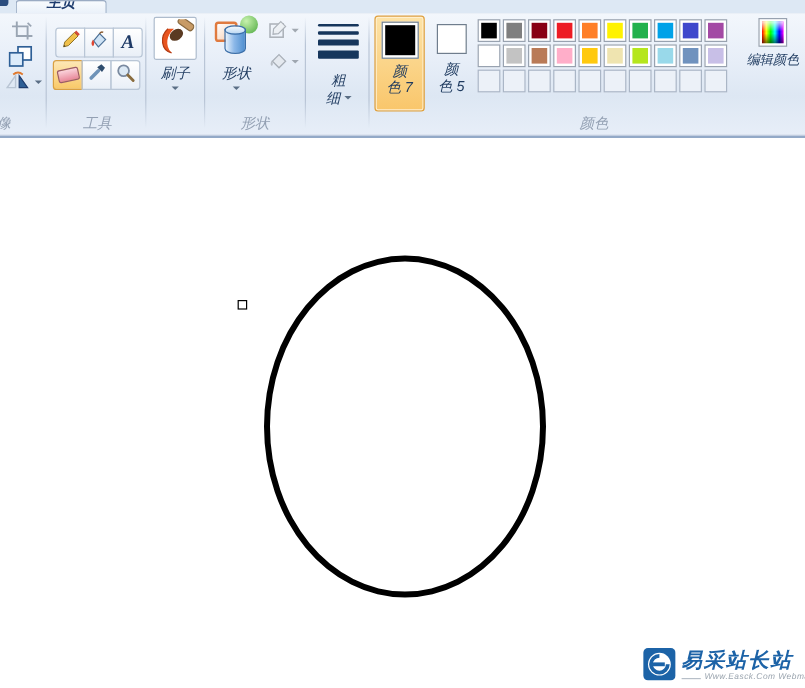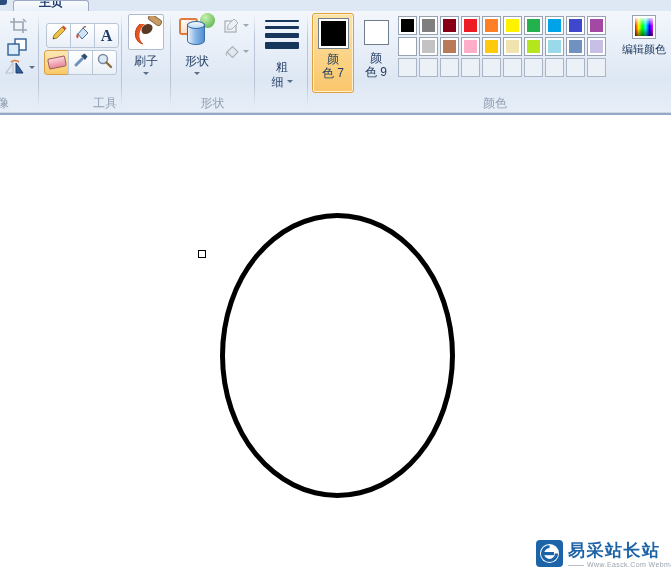--- a/index.html
+++ b/index.html
@@ -2,21 +2,21 @@
 <html><head>
 <meta charset="utf-8">
 <style>
   html,body{margin:0;padding:0;}
   body{
     width:671px;height:573px;position:relative;overflow:hidden;
     background:#ffffff;
     font-family:"Liberation Sans","DejaVu Sans",sans-serif;
     -webkit-font-smoothing:antialiased;
   }
-  .abs{position:absolute;}
+  .abs{position:absolute;font-style:italic;}
 
   
   .tabstrip{left:0;top:0;width:671px;height:11px;background:#dde8f4;border-bottom:1px solid #c2cfe0;}
   .corner-frag{left:0;top:0;width:7px;height:5px;background:#2b4d7e;border-radius:0 0 3px 0;}
   .tab-home{left:13px;top:0;width:76px;height:11px;overflow:hidden;
     background:linear-gradient(#f8fbfe,#eaf1f9);
     border:1px solid #9aabc3;border-bottom:none;border-radius:3px 3px 0 0;box-sizing:border-box;}
   .tab-home span{position:absolute;left:50%;transform:translateX(-50%);top:-7px;
     font-size:12px;font-weight:bold;color:#1e3c6e;white-space:nowrap;}
 
@@ -164,21 +164,21 @@
   </div>
   <div class="tool-btn">
     <span>
       <svg width="17" height="17" viewBox="0 0 17 17">
         <circle cx="7" cy="7" r="4.5" fill="#dce9f5" stroke="#7a8aa0" stroke-width="1.5"></circle>
         <line x1="10.5" y1="10.5" x2="15" y2="15" stroke="#8a6d3f" stroke-width="2.4" stroke-linecap="round"></line>
       </svg>
     </span>
   </div>
 </div>
-<div class="abs grp-label" style="left:45px;width:72px;text-align:right;">工具</div>
+<div class="abs grp-label" style="left:45px;width:72px;">工具</div>
 
 <div class="abs big-btn" style="left:124px;top:14px;width:44px;">
   <div class="icon-frame">
     <svg width="32" height="32" viewBox="0 0 32 32">
       <path d="M10 8 C3 14 4 26 13 28 C7 22 9 13 15 8 Z" fill="#e8541f"></path>
       <path d="M10 8 C3 14 4 26 13 28" fill="none" stroke="#b23a12" stroke-width="1"></path>
       <ellipse cx="17" cy="13" rx="6" ry="4.5" fill="#5a3a22" transform="rotate(-35 17 13)"></ellipse>
       <rect x="18" y="1" width="14" height="6" rx="2.5" fill="#c89b66" stroke="#8a6a40" stroke-width="1" transform="rotate(35 25 4)"></rect>
     </svg>
   </div>
@@ -240,21 +240,21 @@
     <div>颜</div>
     <div>色 7</div>
   </div>
 </div>
 <div class="abs colorbtn" style="left:357px;top:13px;width:38px;height:80px;padding-top:7px;">
   <div class="swatch-frame" style="width:25px;height:25px;">
     <div class="swatch-inner" style="background: rgb(255, 255, 255);"></div>
   </div>
   <div class="color-lines" style="margin-top:6px;">
     <div>颜</div>
-    <div>色 9</div>
+    <div>色 5</div>
   </div>
 </div>
 
 <div class="abs pal" style="left:398px;top:16px;">
     <div class="pal-row">
       <div class="pal-cell">
         <div class="pal-inner" style="background: rgb(0, 0, 0);"></div>
       </div>
       <div class="pal-cell">
         <div class="pal-inner" style="background: rgb(127, 127, 127);"></div>

